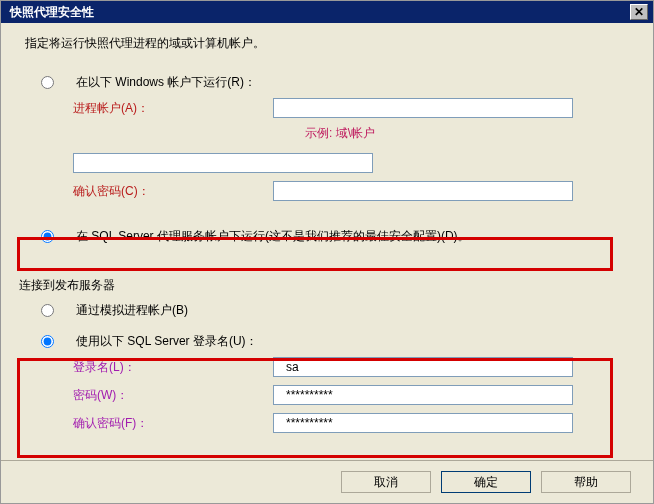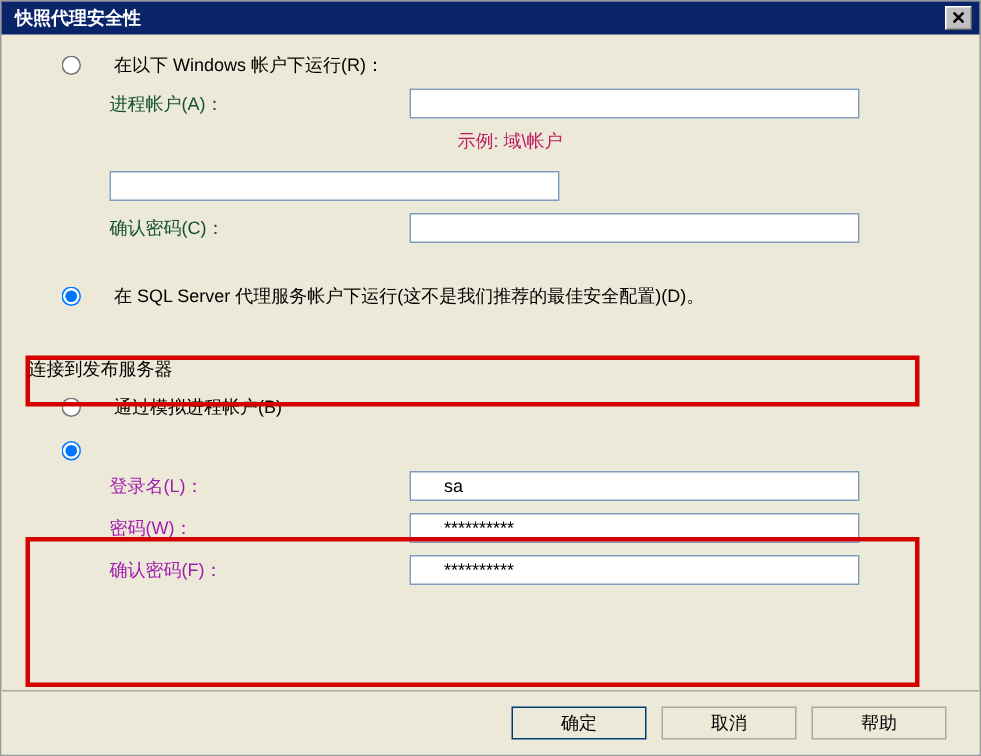--- a/index.html
+++ b/index.html
@@ -57,29 +57,29 @@
     .radio-row input[type="radio"] { margin-right: 4px; }
     .field-group { margin-left: 32px; }
     .field-row {
       display: flex;
       align-items: center;
       margin-bottom: 6px;
       height: 22px;
     }
     .field-label {
       width: 200px;
-      color: #14532d;
+      color: #b91c1c;
     }
     .field-label.enabled { color: #a21caf; }
     .text-input {
       width: 300px;
       height: 20px;
       background: #fff;
       border: 1px solid #7f9db9;
-      padding: 1px 22px;
+      padding: 1px 12px;
       font-family: inherit;
       font-size: 12px;
     }
     .example-text {
       color: #be185d;
       margin-left: 232px;
       margin-top: 2px;
       margin-bottom: 10px;
     }
     .highlight-box {
@@ -123,20 +123,21 @@
 
 <div class="dialog">
   <div class="titlebar">
     <span class="titlebar-text">快照代理安全性</span>
     <div class="close-btn">
         <span>✕</span>
       </div>
   </div>
 
   <div class="content">
+    <div class="instruction">指定将运行快照代理进程的域或计算机帐户。</div>
 
     <div class="indent">
       <div class="radio-row">
         <input type="radio" name="runas" style="">
         <span>在以下 Windows 帐户下运行(R)：</span>
       </div>
       <div class="field-group">
         <div class="field-row">
           <span class="field-label">进程帐户(A)：</span>
           <input class="text-input" type="text" disabled="" style="">
@@ -164,20 +165,21 @@
     <div class="indent">
       <div class="radio-row">
         <input type="radio" name="conn" style="">
         <span>通过模拟进程帐户(B)</span>
       </div>
 
       <div class="spacer-8"></div>
 
       <div class="radio-row">
         <input type="radio" name="conn" checked="" style="">
+        <span>使用以下 SQL Server 登录名(U)：</span>
       </div>
       <div class="field-group">
         <div class="field-row">
           <span class="field-label enabled">登录名(L)：</span>
           <input class="text-input" type="text" value="sa" style="">
         </div>
         <div class="field-row">
           <span class="field-label enabled">密码(W)：</span>
           <input class="text-input" type="text" value="**********" style="">
         </div>
@@ -186,17 +188,17 @@
           <input class="text-input" type="text" value="**********" style="">
         </div>
       </div>
     </div>
 
     <div class="highlight-box hbox1"></div>
     <div class="highlight-box hbox2"></div>
   </div>
 
   <div class="button-bar">
+    <button class="btn">取消</button>
     <button class="btn primary">确定</button>
-    <button class="btn">取消</button>
     <button class="btn">帮助</button>
   </div>
 </div>
 
 </body></html>

